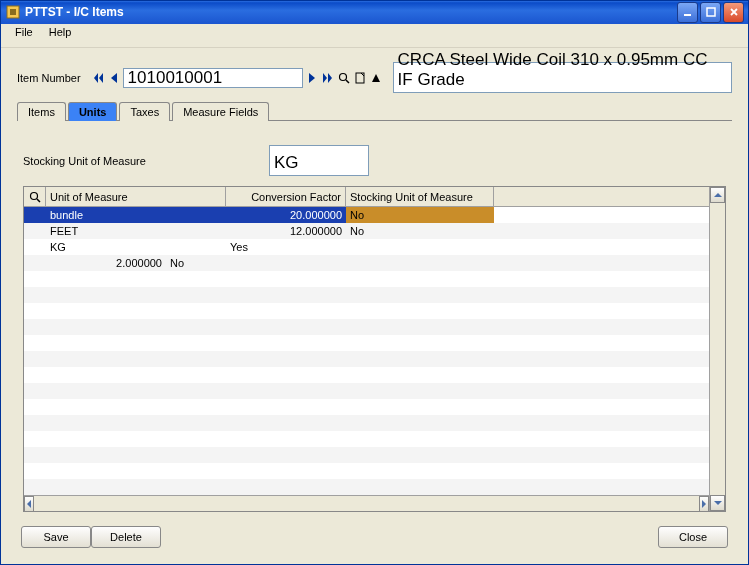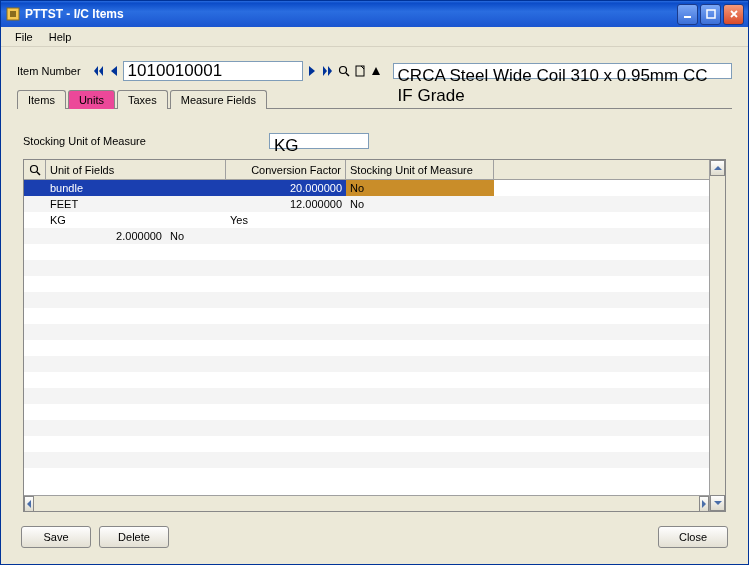--- a/index.html
+++ b/index.html
@@ -5,33 +5,33 @@
   * { box-sizing: border-box; }
   html, body { margin:0; padding:0; font-family: Tahoma, Arial, sans-serif; font-size:11px; background:#fff; }
   .window { width:749px; height:565px; border:1px solid #003399; background:#ece9d8; position:relative; display:flex; flex-direction:column; }
   .titlebar { height:26px; background:linear-gradient(to bottom, #2a6de0 0%, #0b4bc8 8%, #2a6de0 40%, #1a55cf 100%); display:flex; align-items:center; color:white; font-weight:bold; font-size:12px; padding:0 2px 0 4px; }
   .titlebar .ticon { width:16px; height:16px; margin-right:4px; display:flex; align-items:center; justify-content:center; }
   .titlebar .title { flex:1; }
   .winbtns { display:flex; gap:2px; margin-right:2px; }
   .winbtn { width:21px; height:21px; border:1px solid #1a3a8a; border-radius:3px; display:flex; align-items:center; justify-content:center; cursor:pointer; background:linear-gradient(to bottom,#7ba7f5,#3b6fd8); }
   .winbtn.close { background:linear-gradient(to bottom,#f59a7a,#d84a2a); }
   .winbtn svg { display:block; }
-  .menubar { height:20px; background:#ece9d8; display:flex; align-items:center; padding:0 6px; border-bottom:1px solid #d6d2c2; }
+  .menubar { height:28px; background:#ece9d8; display:flex; align-items:flex-start; padding:0 6px; border-bottom:1px solid #d6d2c2; }
   .menubar .menuitem { padding:2px 8px; cursor:default; }
   .workarea { flex:1; background:#ece9d8; padding:10px 10px 6px 10px; display:flex; flex-direction:column; }
   .topbar { display:flex; align-items:center; gap:2px; padding:4px 6px 8px 6px; }
   .lbl { color:#000; }
   .navbtn { width:14px; height:16px; display:flex; align-items:center; justify-content:center; cursor:pointer; }
   .textfield { height:20px; border:1px solid #7f9db9; background:#fff; padding:2px 4px; font-family:inherit; font-size:17px; }
-  .textfield.ro { background:#fff; border:1px solid #7f9db9; padding:2px 4px; height:16px; display:flex; align-items:flex-start; }
+  .textfield.ro { background:#fff; border:1px solid #7f9db9; padding:2px 4px; height:31px; display:flex; align-items:flex-end; }
   .itemnum { width:180px; }
   .itemdesc { flex:1; }
   .tabs { display:flex; align-items:flex-end; padding:0 6px; gap:0; position:relative; }
   .tab { padding:3px 10px 3px 10px; border:1px solid #888; border-bottom:none; background:#ece9d8; border-radius:3px 3px 0 0; cursor:pointer; margin-right:2px; font-size:11px; position:relative; top:1px; }
-  .tab.active { background:#ec4899; border-color:#888; z-index:2; }
+  .tab.active { background:#3b82f6; border-color:#888; z-index:2;font-weight:bold; }
   .tabline { border-top:1px solid #888; margin:0 6px; }
   .tabcontent { flex:1; margin:0 6px 0 6px; display:flex; flex-direction:column; padding-top:20px; }
   .row { display:flex; align-items:center; gap:8px; padding:4px 6px; }
   .sumf { width:190px; }
   .gridwrap { flex:1; margin:6px 6px 6px 6px; border:1px solid #888; background:#fff; display:flex; flex-direction:column; }
   .grid { flex:1; display:flex; }
   .gridbody { flex:1; display:flex; flex-direction:column; }
   .gridhdr { display:flex; height:20px; background:#ece9d8; border-bottom:1px solid #a0a0a0; }
   .gh { border-right:1px solid #a0a0a0; padding:2px 4px; display:flex; align-items:center; font-size:11px; overflow:hidden; }
   .gh.icon { width:22px; justify-content:center; }
@@ -46,21 +46,21 @@
   .c2 { width:180px; }
   .c3 { width:120px; }
   .c4 { width:148px; }
   .sel .c1,.sel .c2,.sel .c3 { background:#1a3fb0; color:#fff; }
   .sel .c4 { background:#c98d29; color:#000; }
   .vscroll { width:16px; background:#ece9d8; border-left:1px solid #a0a0a0; display:flex; flex-direction:column; }
   .sbbtn { height:16px; border:1px solid #888; background:linear-gradient(to bottom,#fefefe,#dedbce); display:flex; align-items:center; justify-content:center; cursor:pointer; }
   .sbtrack { flex:1; background:#ece9d8; }
   .hscrollbar { height:16px; background:#ece9d8; border-top:1px solid #a0a0a0; display:flex; }
   .hscrollbar .sbtrack { flex:1; background:#ece9d8; }
-  .btnbar { display:flex; padding:8px 10px 10px 10px; gap:8px; }
+  .btnbar { display:flex; padding:8px 10px 10px 10px; }
   .btn { min-width:70px; height:22px; border:1px solid #888; background:linear-gradient(to bottom,#fefefe,#e3e0d3); border-radius:3px; font-family:inherit; font-size:11px; cursor:pointer; }
   .spacer { flex:1; }
   .toolicon { width:14px; height:16px; display:flex; align-items:center; justify-content:center; cursor:pointer; }
 </style>
 </head>
 <body>
 
 <div class="window">
 
   <div class="titlebar">
@@ -165,21 +165,21 @@
       <div class="gridwrap">
         <div class="grid">
           <div class="gridbody">
             <div class="gridhdr">
               <div class="gh icon c1">
                 <svg width="12" height="12" viewBox="0 0 12 12">
                     <circle cx="5" cy="5" r="3.5" fill="none" stroke="#000" stroke-width="1.2"></circle>
                     <line x1="8" y1="8" x2="11" y2="11" stroke="#000" stroke-width="1.5"></line>
                   </svg>
               </div>
-              <div class="gh c2">Unit of Fields</div>
+              <div class="gh c2">Unit of Measure</div>
               <div class="gh ghr c3">Conversion Factor</div>
               <div class="gh c4">Stocking Unit of Measure</div>
             </div>
             <div class="rows" id="grid-rows">
                 <div class="gr sel">
                   <div class="gc c1"></div>
                   <div class="gc c2">bundle</div>
                   <div class="gc right c3">20.000000</div>
                   <div class="gc c4">No</div>
                 </div>

